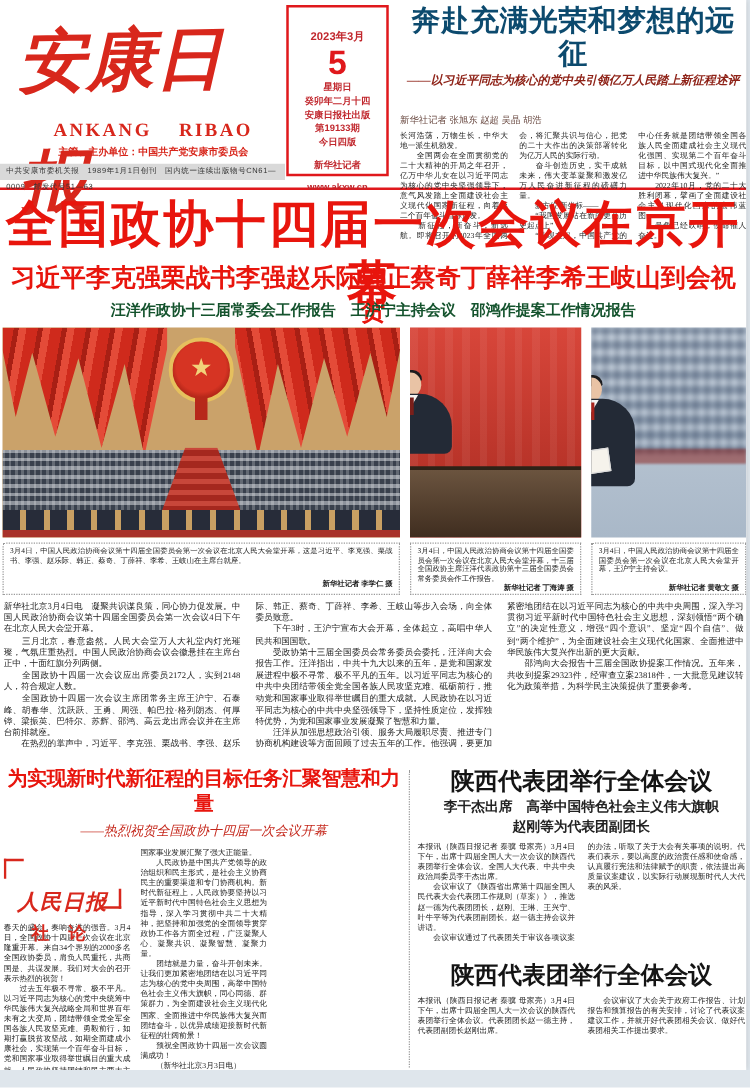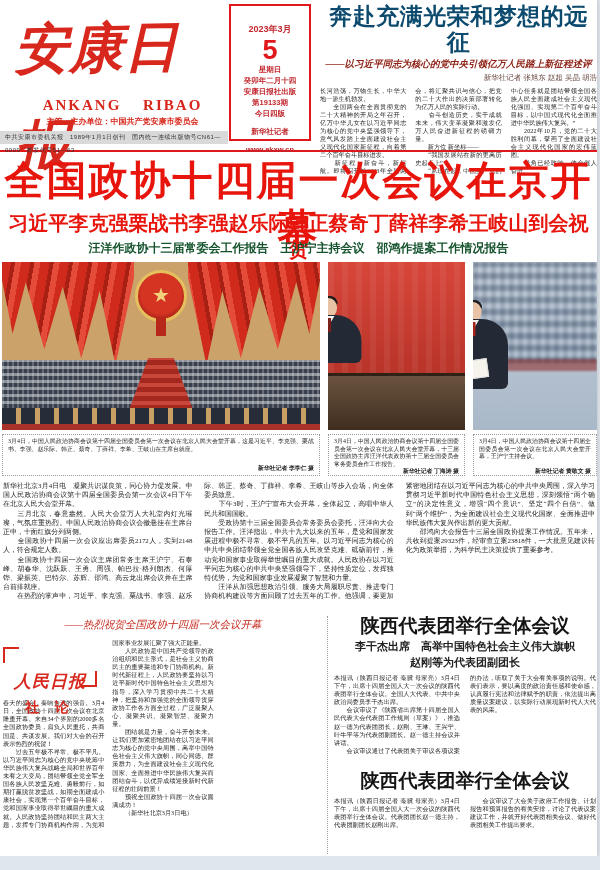--- a/index.html
+++ b/index.html
@@ -19,21 +19,21 @@
   .datebox{left:229px;top:4px;width:82px;height:137px;border:2px solid #e0181c;box-sizing:border-box;text-align:center;font-family:"Liberation Sans",sans-serif;color:#c1272d;}
   .db-ym{font-size:9px;font-weight:bold;margin-top:17px;}
   .db-day{font-size:27px;font-weight:bold;line-height:28px;color:#e0181c;}
   .db-line{font-size:7.5px;line-height:11px;font-weight:bold;}
   .db-site{font-size:7.5px;font-weight:bold;margin-top:8px;line-height:10px;}
 
   
   .toparticle{left:320px;top:3px;width:277px;height:144px;}
   .ta-title{font-size:23px;font-weight:900;color:#0c4a6e;text-align:center;letter-spacing:.5px;font-family:"Liberation Sans",sans-serif;line-height:26px;}
   .ta-sub{font-size:9.5px;color:#8f2318;font-weight:bold;font-style:italic;text-align:center;margin-top:3px;}
-  .ta-byline{font-size:7.5px;color:#6a4a42;text-align:right;margin-top:2px;font-family:"Liberation Sans",sans-serif;}
+  .ta-byline{font-size:7.5px;color:#6a4a42;text-align:left;margin-top:20px;font-family:"Liberation Sans",sans-serif;}
   .ta-body{margin-top:4px;height:88px;overflow:hidden;column-count:3;column-gap:9px;column-fill:auto;font-size:6.2px;line-height:8px;color:#222;}
 
   
   .lead-h1{left:0;top:156px;width:100%;font-size:40px;font-weight:900;color:#e8150d;text-align:center;letter-spacing:2px;font-family:"Liberation Sans",sans-serif;line-height:48px;}
   .lead-h2{left:0;top:210px;width:100%;font-size:20px;font-weight:900;color:#e8150d;text-align:center;font-family:"Liberation Sans",sans-serif;line-height:26px;}
   .lead-h3{left:0;top:240px;width:100%;font-size:12px;font-weight:bold;color:#14532d;text-align:center;font-family:"Liberation Sans",sans-serif;}
 
   
   .photo{top:262px;height:168px;overflow:hidden;background:#caa26a;}
   .ph-left{left:2px;width:318px;}
@@ -199,20 +199,21 @@
 　　三月北京，春意盎然。人民大会堂万人大礼堂内灯光璀璨，气氛庄重热烈。中国人民政治协商会议会徽悬挂在主席台正中，十面红旗分列两侧。
 　　全国政协十四届一次会议应出席委员2172人，实到2148人，符合规定人数。
 　　全国政协十四届一次会议主席团常务主席王沪宁、石泰峰、胡春华、沈跃跃、王勇、周强、帕巴拉·格列朗杰、何厚铧、梁振英、巴特尔、苏辉、邵鸿、高云龙出席会议并在主席台前排就座。
 　　在热烈的掌声中，习近平、李克强、栗战书、李强、赵乐际、韩正、蔡奇、丁薛祥、李希、王岐山等步入会场，向全体委员致意。
 　　下午3时，王沪宁宣布大会开幕，全体起立，高唱中华人民共和国国歌。
 　　受政协第十三届全国委员会常务委员会委托，汪洋向大会报告工作。汪洋指出，中共十九大以来的五年，是党和国家发展进程中极不寻常、极不平凡的五年。以习近平同志为核心的中共中央团结带领全党全国各族人民攻坚克难、砥砺前行，推动党和国家事业取得举世瞩目的重大成就。人民政协在以习近平同志为核心的中共中央坚强领导下，坚持性质定位，发挥独特优势，为党和国家事业发展凝聚了智慧和力量。
 　　汪洋从加强思想政治引领、服务大局履职尽责、推进专门协商机构建设等方面回顾了过去五年的工作。他强调，要更加紧密地团结在以习近平同志为核心的中共中央周围，深入学习贯彻习近平新时代中国特色社会主义思想，深刻领悟“两个确立”的决定性意义，增强“四个意识”、坚定“四个自信”、做到“两个维护”，为全面建设社会主义现代化国家、全面推进中华民族伟大复兴作出新的更大贡献。
 　　邵鸿向大会报告十三届全国政协提案工作情况。五年来，共收到提案29323件，经审查立案23818件，一大批意见建议转化为政策举措，为科学民主决策提供了重要参考。</div>
 
   <div class="abs edblock">
+    <div class="ed-h1">为实现新时代新征程的目标任务汇聚智慧和力量</div>
     <div class="ed-sub">——热烈祝贺全国政协十四届一次会议开幕</div>
     <div class="ed-body jst pre">
       <div class="ed-logo">
         <div class="corner tl"></div>
         <div class="corner br"></div>
         <div class="l1">人民日报</div>
         <div class="l2">社 论</div>
       </div>
       <span>春天的盛会，奏响奋进的强音。3月4日，全国政协十四届一次会议在北京隆重开幕。来自34个界别的2000多名全国政协委员，肩负人民重托，共商国是、共谋发展。我们对大会的召开表示热烈的祝贺！
 　　过去五年极不寻常、极不平凡。以习近平同志为核心的党中央统筹中华民族伟大复兴战略全局和世界百年未有之大变局，团结带领全党全军全国各族人民攻坚克难、勇毅前行，如期打赢脱贫攻坚战，如期全面建成小康社会，实现第一个百年奋斗目标，党和国家事业取得举世瞩目的重大成就。人民政协坚持团结和民主两大主题，发挥专门协商机构作用，为党和国家事业发展汇聚了强大正能量。

